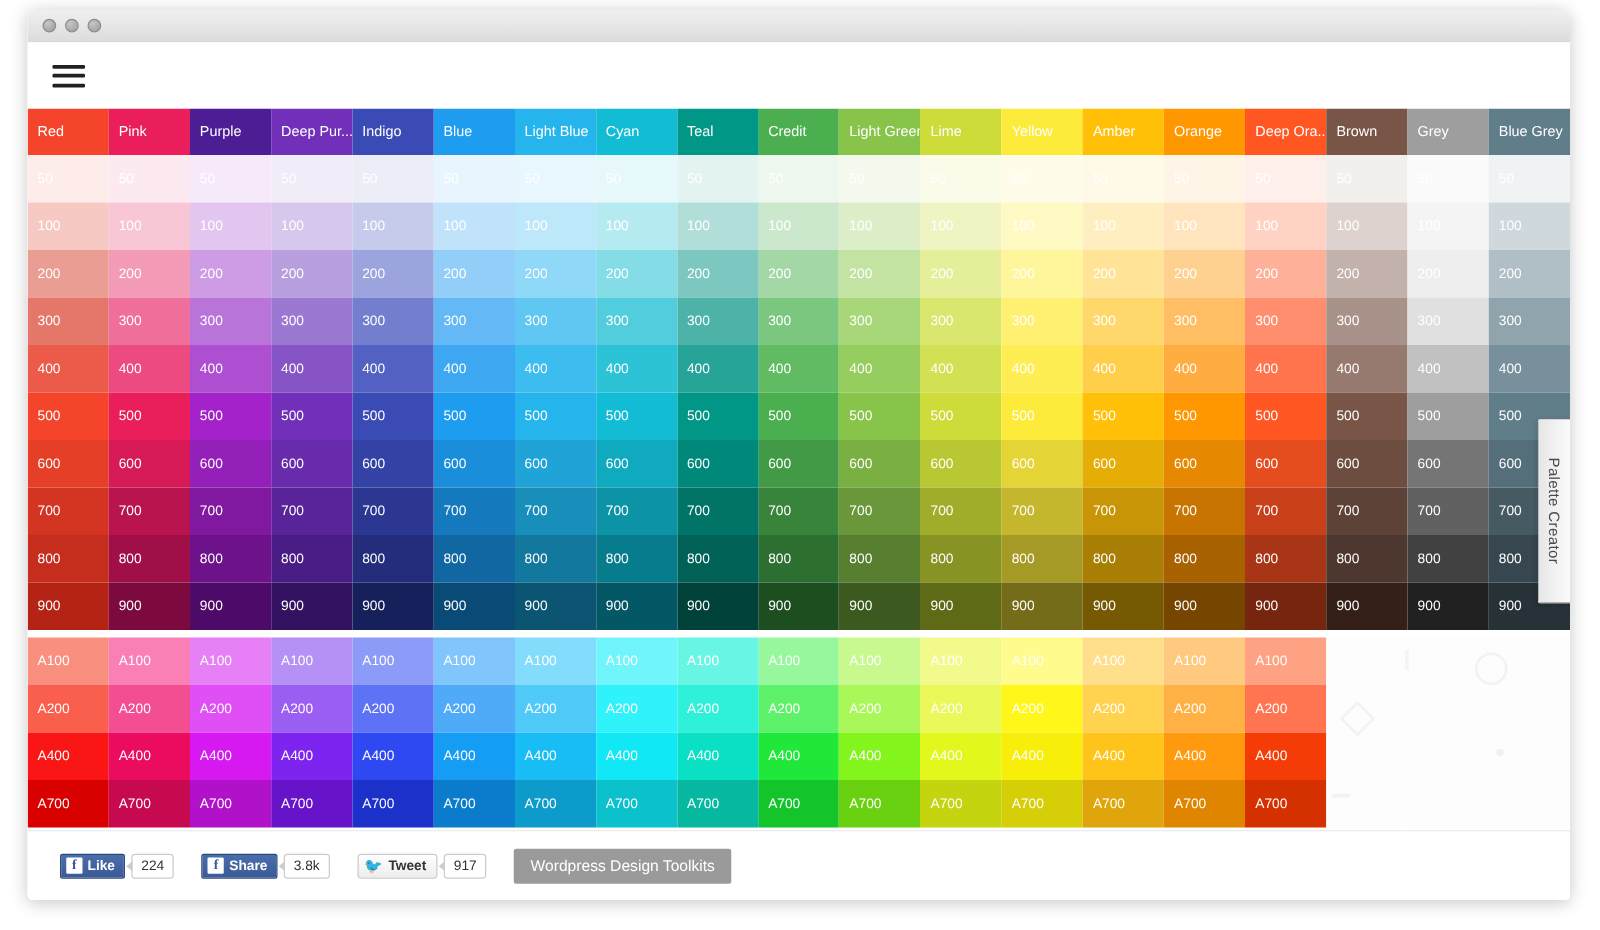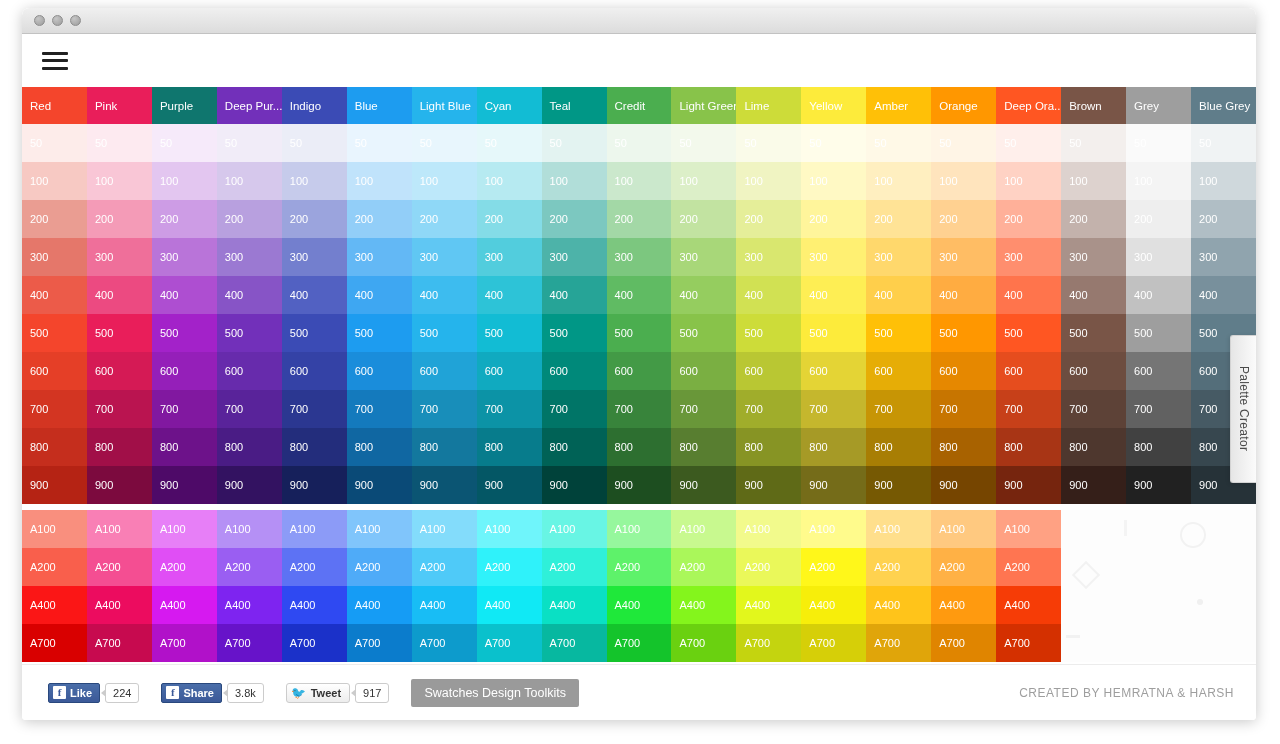--- a/index.html
+++ b/index.html
@@ -198,21 +198,21 @@
         <span></span>
           <span></span>
           <span></span>
       </div>
     </div>
 
     <div class="grid-wrap">
       <div class="grid" id="header-row">
           <div class="hdr-cell" style="background: rgb(244, 69, 44); color: rgb(255, 255, 255);">Red</div>
           <div class="hdr-cell" style="background: rgb(233, 30, 90); color: rgb(255, 255, 255);">Pink</div>
-          <div class="hdr-cell" style="background: #0f766e; color: rgb(255, 255, 255);">Purple</div>
+          <div class="hdr-cell" style="background: #4c1d95; color: rgb(255, 255, 255);">Purple</div>
           <div class="hdr-cell" style="background: rgb(114, 48, 186); color: rgb(255, 255, 255);">Deep Pur...</div>
           <div class="hdr-cell" style="background: rgb(59, 75, 181); color: rgb(255, 255, 255);">Indigo</div>
           <div class="hdr-cell" style="background: rgb(29, 156, 240); color: rgb(255, 255, 255);">Blue</div>
           <div class="hdr-cell" style="background: rgb(37, 180, 236); color: rgb(255, 255, 255);">Light Blue</div>
           <div class="hdr-cell" style="background: rgb(18, 188, 212); color: rgb(255, 255, 255);">Cyan</div>
           <div class="hdr-cell" style="background: rgb(0, 151, 134); color: rgb(255, 255, 255);">Teal</div>
           <div class="hdr-cell" style="background: rgb(75, 174, 79); color: rgb(255, 255, 255);">Credit</div>
           <div class="hdr-cell" style="background: rgb(136, 195, 74); color: rgb(255, 255, 255);">Light Green</div>
           <div class="hdr-cell" style="background: rgb(205, 220, 57); color: rgb(255, 255, 255);">Lime</div>
           <div class="hdr-cell" style="background: rgb(253, 235, 59); color: rgb(255, 255, 255);">Yellow</div>
@@ -524,19 +524,18 @@
       </div>
 
       <div class="social">
         <div class="tw-btn">
           <span class="tw-bird">🐦</span>
           <span>Tweet</span>
         </div>
         <div class="count">917</div>
       </div>
 
-      <button class="promo">Swatches Design Toolkits</button>
-
-      <div class="credit">CREATED BY HEMRATNA &amp; HARSH</div>
+      <button class="promo">Wordpress Design Toolkits</button>
+
     </div>
 
   </div>
 </div>
 
 </body></html>

